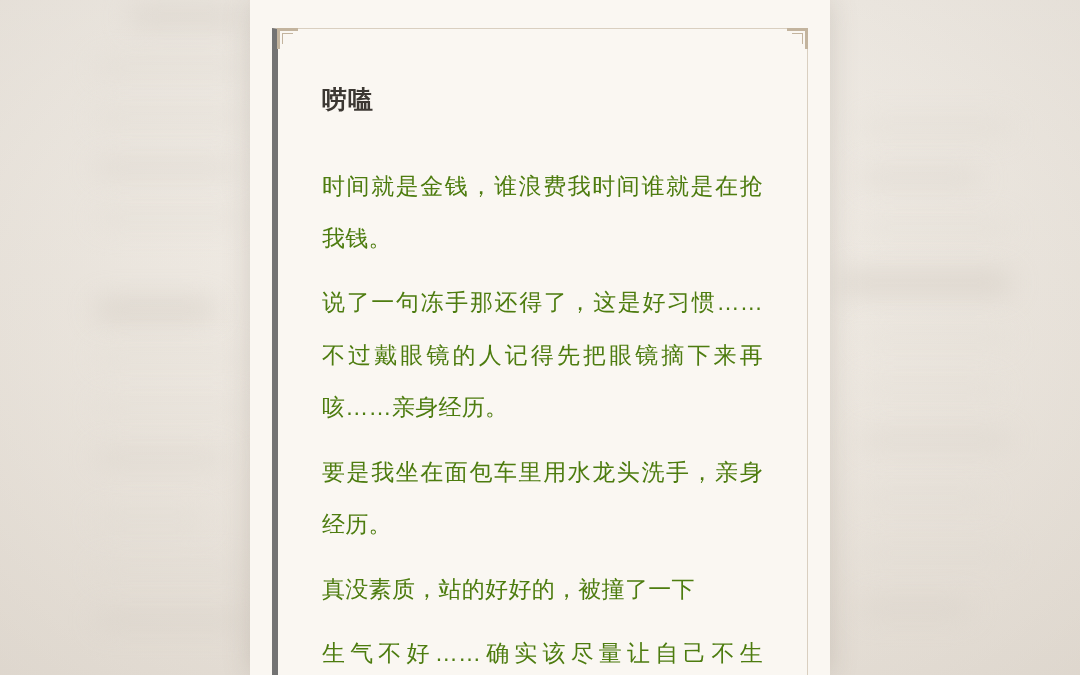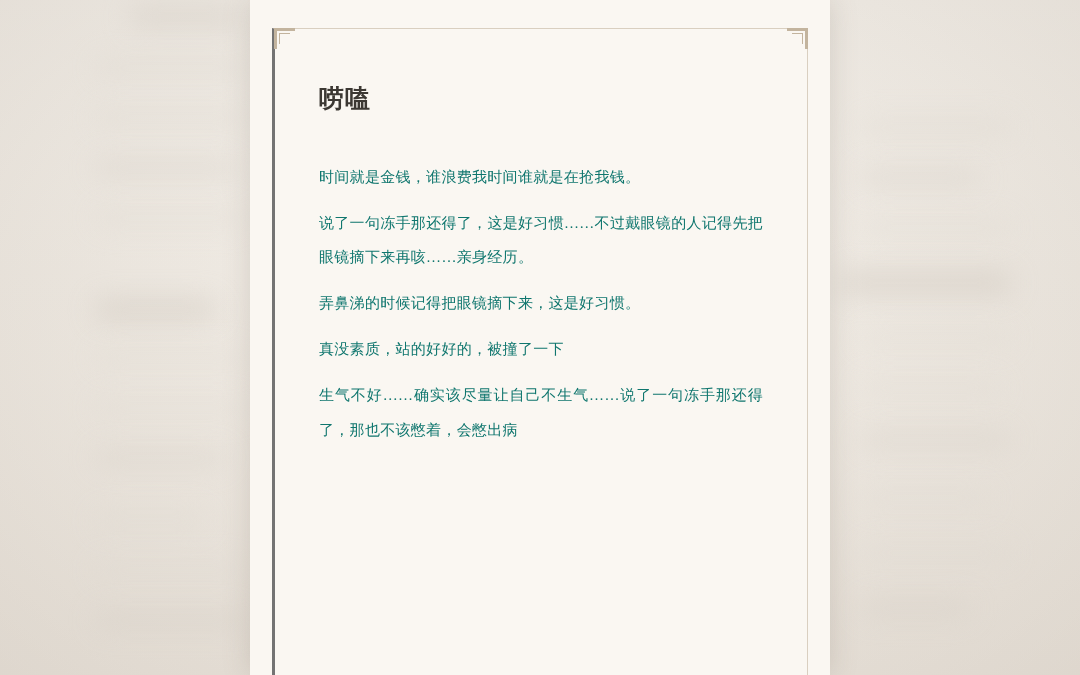--- a/index.html
+++ b/index.html
@@ -48,23 +48,22 @@
     background: #faf7f2;
     box-shadow: 0 0 26px rgba(120,105,90,.22);
   }
   .card-inner {
     position: absolute;
     left: 22px;
     right: 22px;
     top: 28px;
     bottom: 0;
     border-top: 1px solid #d9cfc0;
-    border-left: 3px solid #737373;
+    border-left: 6px solid #737373;
     border-right: 1px solid #d9cfc0;
-    font-family: Liberation Serif, serif;
   }
   
   .corner {
     position: absolute;
     width: 18px;
     height: 18px;
     border-color: #c3b49e;
     border-style: solid;
     border-width: 0;
   }
@@ -78,23 +77,23 @@
   }
   .article-title {
     font-size: 25px;
     font-weight: bold;
     color: #3c3833;
     letter-spacing: 1px;
     margin: 0 0 44px 0;
     line-height: 1.3;
   }
   .para {
-    font-size: 15px;
+    font-size: 23px;
     line-height: 2.28;
-    color: #0f766e;
+    color: #4d7c0f;
     margin: 0 0 12px 0;
     letter-spacing: .3px;
     text-align: justify;
   }
 </style>
 </head>
 <body>
 
 <div class="bg-wrap">
   <div class="bg-blob" style="left:130px;  top:6px;   width:110px; height:22px;"></div>
@@ -129,18 +128,18 @@
     <span class="corner tl"></span>
     <span class="corner tr"></span>
     <span class="corner tl2"></span>
     <span class="corner tr2"></span>
 
     <div class="content">
       <h1 class="article-title">唠嗑</h1>
 
       <p class="para">时间就是金钱，谁浪费我时间谁就是在抢我钱。</p>
       <p class="para">说了一句冻手那还得了，这是好习惯……不过戴眼镜的人记得先把眼镜摘下来再咳……亲身经历。</p>
-      <p class="para">弄鼻涕的时候记得把眼镜摘下来，这是好习惯。</p>
+      <p class="para">要是我坐在面包车里用水龙头洗手，亲身经历。</p>
       <p class="para">真没素质，站的好好的，被撞了一下</p>
       <p class="para">生气不好……确实该尽量让自己不生气……说了一句冻手那还得了，那也不该憋着，会憋出病</p>
     </div>
   </div>
 </div>
 
 </body></html>

